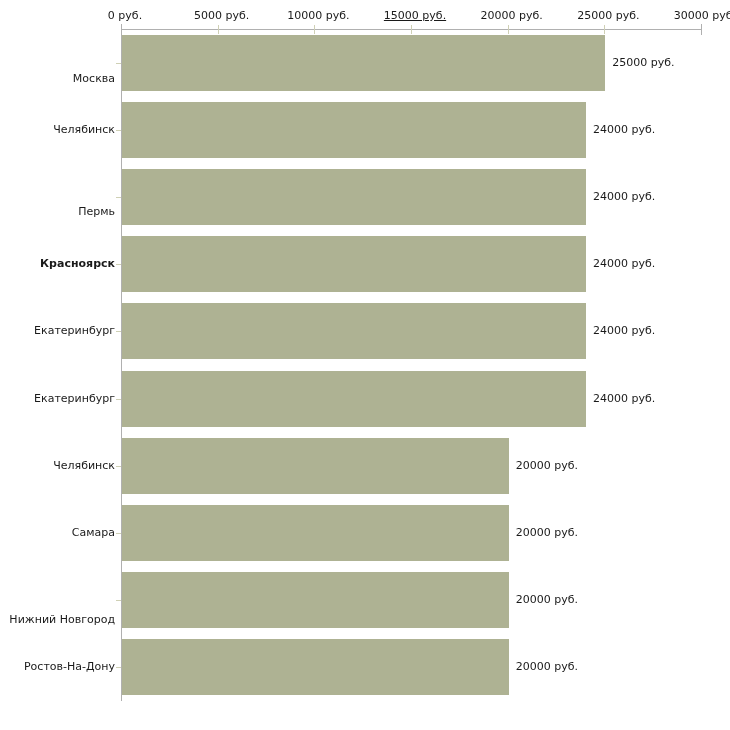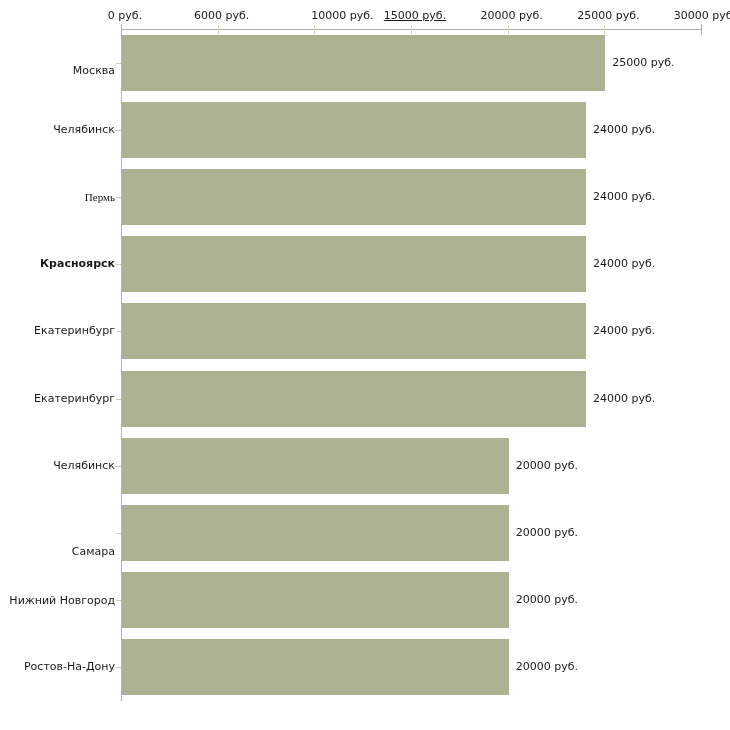--- a/index.html
+++ b/index.html
@@ -109,65 +109,65 @@
     line-height: 12px;
   }
 </style>
 </head>
 <body>
 
 <div id="chart-root">
 
   <div class="x-axis-labels">
       <div class="x-tick-label" style="left: 121px;">0 руб.</div>
-      <div class="x-tick-label" style="left: 217.667px;">6000 руб.</div>
-      <div class="x-tick-label" style="left: 314.333px; margin-left: 24px;">10000 руб.</div>
+      <div class="x-tick-label" style="left: 217.667px;">5000 руб.</div>
+      <div class="x-tick-label" style="left: 314.333px;">10000 руб.</div>
       <div class="x-tick-label" style="left: 411px; text-decoration: underline;">15000 руб.</div>
       <div class="x-tick-label" style="left: 507.667px;">20000 руб.</div>
       <div class="x-tick-label" style="left: 604.333px;">25000 руб.</div>
       <div class="x-tick-label" style="left: 701px;">30000 руб.</div>
     </div>
   <div class="x-axis-line"></div>
   <div class="y-axis-line"></div>
 
   <div class="plot-area">
       <div class="bar" title="Москва — 25000 руб." style="top: 34.6px; height: 56px; width: 483.333px; background: rgb(174, 178, 147);"></div>
-      <div class="y-tick-label" style="top: 71px;">Москва</div>
+      <div class="y-tick-label" style="top: 79px;">Москва</div>
       <div class="y-tick-mark" style="top: 62.6px;"></div>
       <div class="bar-value-label" style="left: 612.333px; top: 62.6px;">25000 руб.</div>
       <div class="bar" title="Челябинск — 24000 руб." style="top: 101.8px; height: 56px; width: 464px; background: rgb(174, 178, 147);"></div>
       <div class="y-tick-label" style="top: 129.8px;">Челябинск</div>
       <div class="y-tick-mark" style="top: 129.8px;"></div>
       <div class="bar-value-label" style="left: 593px; top: 129.8px;">24000 руб.</div>
       <div class="bar" title="Пермь — 24000 руб." style="top: 169px; height: 56px; width: 464px; background: rgb(174, 178, 147);"></div>
-      <div class="y-tick-label" style="top: 197px; font-family: Liberation Serif, serif;">Пермь</div>
+      <div class="y-tick-label" style="top: 212px;">Пермь</div>
       <div class="y-tick-mark" style="top: 197px;"></div>
       <div class="bar-value-label" style="left: 593px; top: 197px;">24000 руб.</div>
       <div class="bar" title="Красноярск — 24000 руб." style="top: 236.2px; height: 56px; width: 464px; background: rgb(174, 178, 147);"></div>
       <div class="y-tick-label" style="top: 264.2px; font-weight: bold;">Красноярск</div>
       <div class="y-tick-mark" style="top: 264.2px;"></div>
       <div class="bar-value-label" style="left: 593px; top: 264.2px;">24000 руб.</div>
       <div class="bar" title="Новосибирск — 24000 руб." style="top: 303.4px; height: 56px; width: 464px; background: rgb(174, 178, 147);"></div>
       <div class="y-tick-label" style="top: 331.4px;">Екатеринбург</div>
       <div class="y-tick-mark" style="top: 331.4px;"></div>
       <div class="bar-value-label" style="left: 593px; top: 331.4px;">24000 руб.</div>
       <div class="bar" title="Екатеринбург — 24000 руб." style="top: 370.6px; height: 56px; width: 464px; background: rgb(174, 178, 147);"></div>
       <div class="y-tick-label" style="top: 398.6px;">Екатеринбург</div>
       <div class="y-tick-mark" style="top: 398.6px;"></div>
       <div class="bar-value-label" style="left: 593px; top: 398.6px;">24000 руб.</div>
       <div class="bar" title="Волгоград — 20000 руб." style="top: 437.8px; height: 56px; width: 386.667px; background: rgb(174, 178, 147);"></div>
       <div class="y-tick-label" style="top: 465.8px;">Челябинск</div>
       <div class="y-tick-mark" style="top: 465.8px;"></div>
       <div class="bar-value-label" style="left: 515.667px; top: 465.8px;">20000 руб.</div>
       <div class="bar" title="Самара — 20000 руб." style="top: 505px; height: 56px; width: 386.667px; background: rgb(174, 178, 147);"></div>
-      <div class="y-tick-label" style="top: 533px; margin-top: 19px;">Самара</div>
+      <div class="y-tick-label" style="top: 533px;">Самара</div>
       <div class="y-tick-mark" style="top: 533px;"></div>
       <div class="bar-value-label" style="left: 515.667px; top: 533px;">20000 руб.</div>
       <div class="bar" title="Нижний Новгород — 20000 руб." style="top: 572.2px; height: 56px; width: 386.667px; background: rgb(174, 178, 147);"></div>
-      <div class="y-tick-label" style="top: 601px;">Нижний Новгород</div>
+      <div class="y-tick-label" style="top: 620px;">Нижний Новгород</div>
       <div class="y-tick-mark" style="top: 600.2px;"></div>
       <div class="bar-value-label" style="left: 515.667px; top: 600.2px;">20000 руб.</div>
       <div class="bar" title="Ростов-На-Дону — 20000 руб." style="top: 639.4px; height: 56px; width: 386.667px; background: rgb(174, 178, 147);"></div>
       <div class="y-tick-label" style="top: 667.4px; text-align: center;">Ростов-На-Дону</div>
       <div class="y-tick-mark" style="top: 667.4px;"></div>
       <div class="bar-value-label" style="left: 515.667px; top: 667.4px;">20000 руб.</div>
     </div>
 
 <div class="x-tick-mark endcap" style="left: 121px;"></div>
     <div class="x-tick-mark" style="left: 217.667px;"></div>

